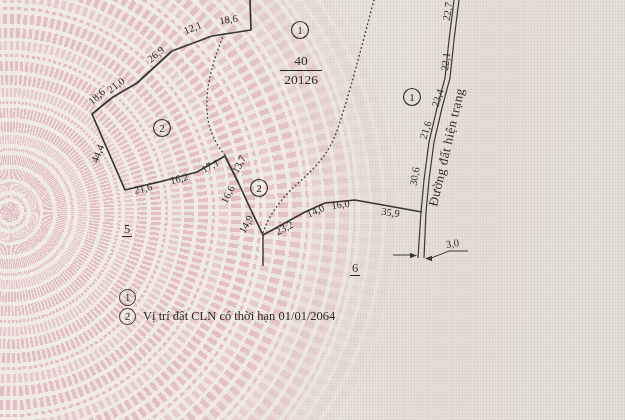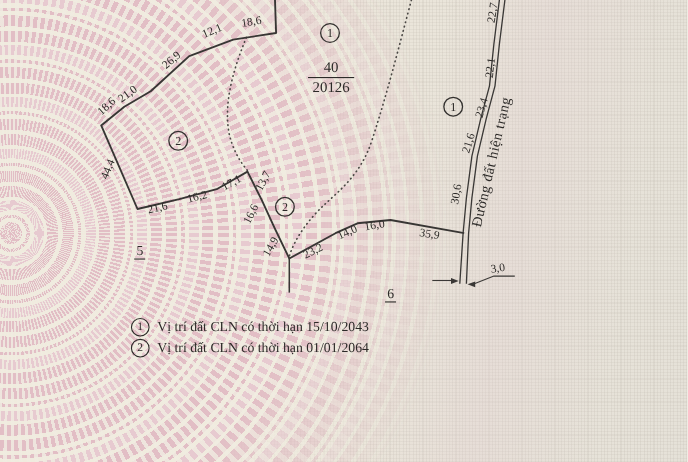--- a/index.html
+++ b/index.html
@@ -134,20 +134,19 @@
   </div>
   <div class="overlay" style="left:350px; top:258px;">
     <span class="zone-num">6</span>
   </div>
 
   <div class="overlay road-label" style="left:441px; top:192px;">Đường đất hiện trạng</div>
 
   <div class="overlay legend" style="left:119px; top:289px;">
     <div class="legend-row">
       <span class="legend-circle">1</span>
-      <span class="legend-text">Vị trí đất CLN có thời hạn 15/10/2043</span>
     </div>
     <div class="legend-row">
       <span class="legend-circle">2</span>
       <span class="legend-text">Vị trí đất CLN có thời hạn 01/01/2064</span>
     </div>
   </div>
 </div>
 
 </body></html>

